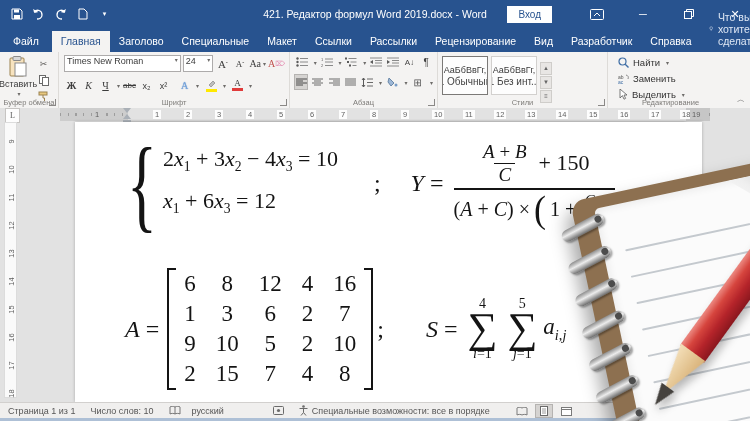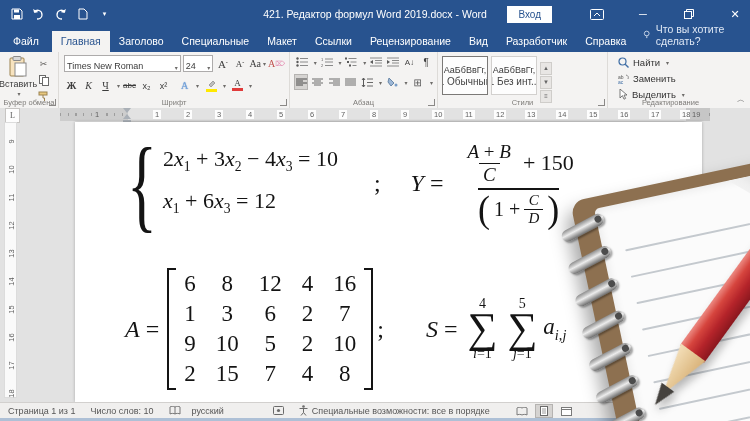--- a/index.html
+++ b/index.html
@@ -27,21 +27,21 @@
   .rgroup{position:relative;height:100%;border-right:1px solid #dddbd8;box-sizing:border-box;}
   .glabel{position:absolute;bottom:1px;left:0;right:0;text-align:center;font-size:7.5px;color:#7d7b78;}
   .launcher{position:absolute;right:2px;bottom:2px;width:6px;height:6px;
             border-right:1px solid #8a8886;border-bottom:1px solid #8a8886;}
   .g-clip{width:59px;display:flex;padding-top:3px;}
   .paste{display:flex;flex-direction:column;align-items:center;width:36px;gap:1px;padding-top:1px;}
   .clip-col{display:flex;flex-direction:column;gap:4px;padding-top:3px;}
   .mini{width:15px;height:12px;display:flex;align-items:center;justify-content:center;font-size:9px;color:#5c5a58;}
   .g-font{width:231px;}
   .frow{display:flex;align-items:center;padding:3px 4px 0 5px;gap:2px;}
-  .combo{background:#fff;border:1px solid #adabab;display:flex;align-items:flex-end;height:15px;
+  .combo{background:#fff;border:1px solid #adabab;display:flex;align-items:flex-start;height:15px;
          font-size:9px;padding:0 2px;white-space:nowrap;overflow:hidden;}
   .combo .cv{overflow:hidden;text-overflow:clip;white-space:nowrap;}
   .dd{font-size:6px;color:#6e6c6a;margin-left:2px;}
   .fbtn{min-width:13px;height:15px;display:inline-flex;align-items:center;justify-content:center;
         font-size:10px;color:#3b3b3b;padding:0 1px;}
   .serif{font-family:"Liberation Serif",serif;}
   .g-par{width:148px;}
   .pbtn{width:16px;height:14px;display:inline-flex;align-items:center;justify-content:center;}
   .sel{background:#d5d3d1;outline:1px solid #b5b3b1;}
   .g-styles{width:170px;display:flex;padding:4px 3px 0 4px;gap:3px;}
@@ -202,20 +202,21 @@
   </div>
 
   <div class="tabrow">
     <span class="tab file">Файл</span>
     <span style="display:flex;">
         <span class="tab active">Главная</span>
         <span class="tab">Заголово</span>
         <span class="tab">Специальные</span>
         <span class="tab">Макет</span>
         <span class="tab">Ссылки</span>
+        <span class="tab">Рассылки</span>
         <span class="tab">Рецензирование</span>
         <span class="tab">Вид</span>
         <span class="tab">Разработчик</span>
         <span class="tab">Справка</span>
       </span>
     <span class="tellme">
       <svg width="10" height="12" viewBox="0 0 10 12">
           <circle cx="5" cy="4" r="3.2" fill="none" stroke="#dfe8f5" stroke-width="1.1"></circle>
           <path d="M4,7.5 h2 M4,9.5 h2" stroke="#dfe8f5" stroke-width="1"></path>
         </svg>
@@ -501,20 +502,21 @@
         <span class="ylhs"><i>Y</i> =</span>
         <span class="bigfrac">
           <span class="bf-num">
             <span class="sfrac">
               <span class="fn"><i>A</i> + <i>B</i></span>
               <span class="fd"><i>C</i></span>
             </span>
             <span>+ 150</span>
           </span>
           <span class="bf-den">
+            <span>(<i>A</i> + <i>C</i>) ×</span>
             <span class="bigparen">(</span>
             <span>1 +</span>
             <span class="sfrac tiny">
               <span class="fn"><i>C</i></span>
               <span class="fd"><i>D</i></span>
             </span>
             <span class="bigparen">)</span>
           </span>
         </span>
       </div>

